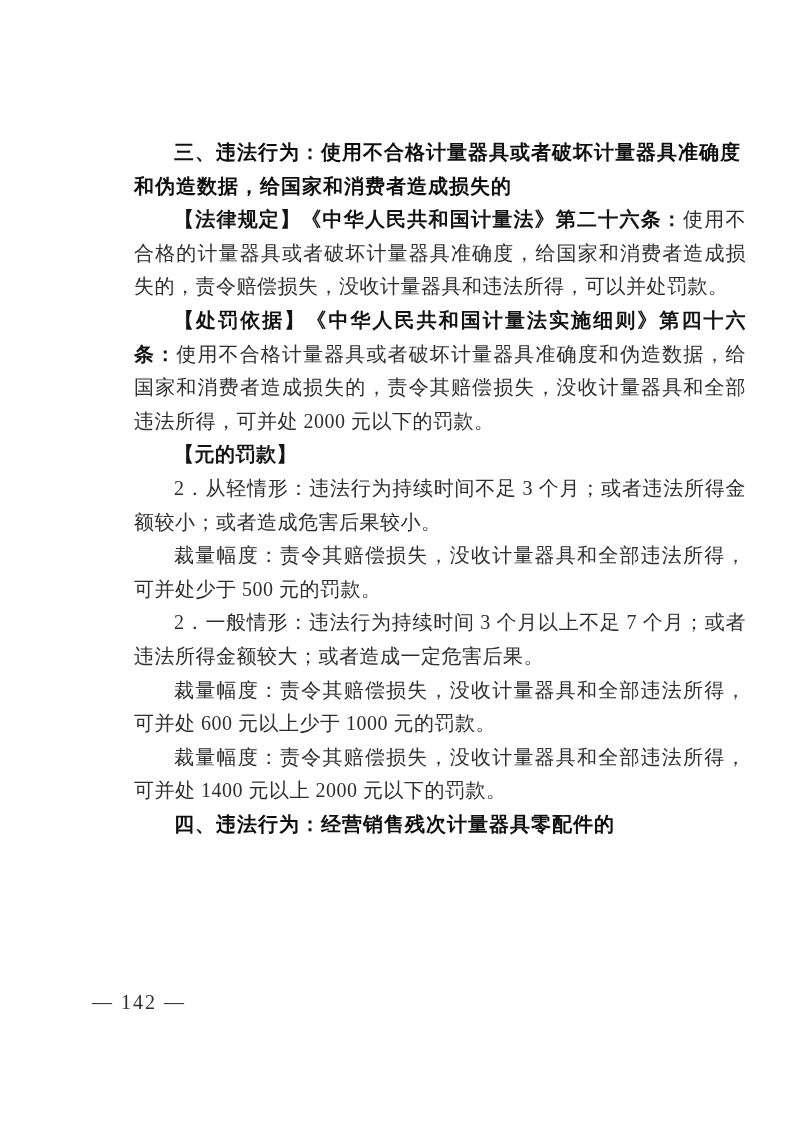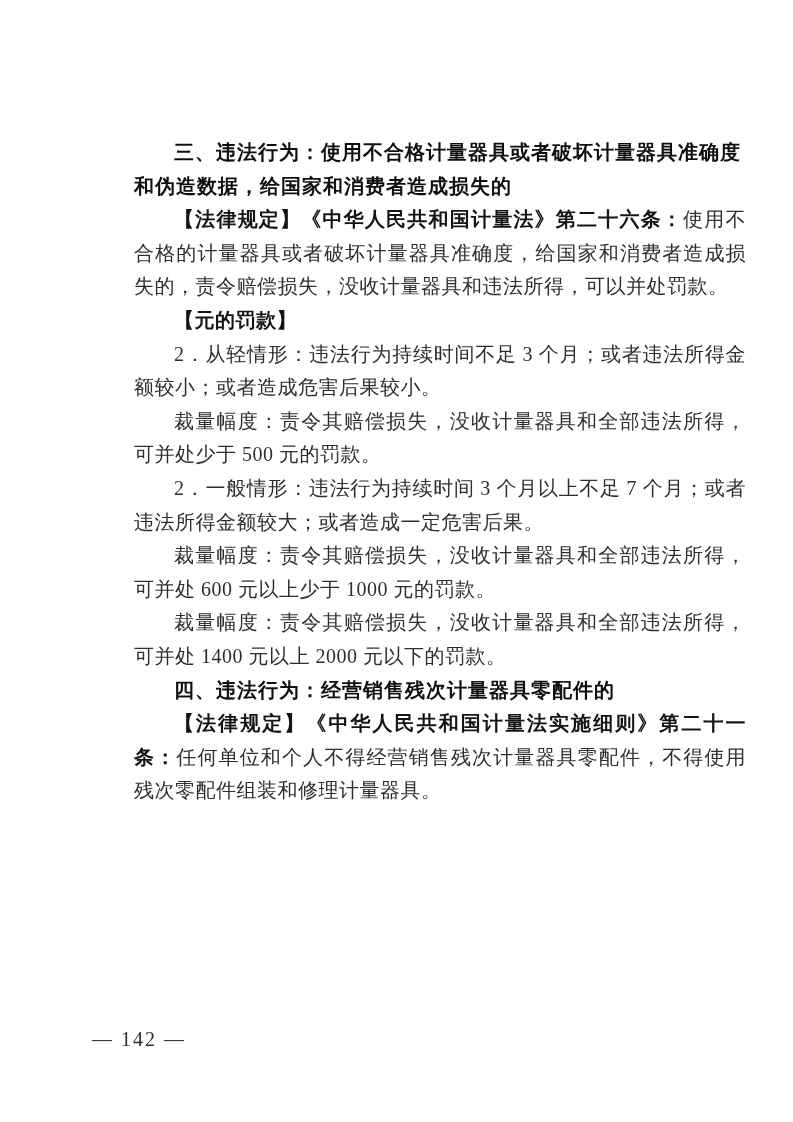--- a/index.html
+++ b/index.html
@@ -43,51 +43,51 @@
     font-weight: 700;
     color: #0f0f0f;
     letter-spacing: 1px;
   }
   .para .normal-text {
     font-weight: 400;
   }
   .footer {
     position: absolute;
     left: 92px;
-    top: 1028px;
+    top: 991px;
     font-family: "Liberation Serif", "DejaVu Serif", serif;
     font-size: 20px;
     color: #2e2e2e;
     letter-spacing: 2px;
   }
 </style>
 </head>
 <body>
 
 <div class="page">
   <div class="content">
 
     <p class="para heading"><span class="bold-lead">三、违法行为：使用不合格计量器具或者破坏计量器具准确度和伪造数据，给国家和消费者造成损失的</span></p>
 
     <p class="para"><span class="bold-lead">【法律规定】《中华人民共和国计量法》第二十六条：</span><span class="normal-text">使用不合格的计量器具或者破坏计量器具准确度，给国家和消费者造成损失的，责令赔偿损失，没收计量器具和违法所得，可以并处罚款。</span></p>
 
+    <p class="para"><span class="bold-lead">【处罚依据】《中华人民共和国计量法实施细则》第四十六条：</span><span class="normal-text">使用不合格计量器具或者破坏计量器具准确度和伪造数据，给国家和消费者造成损失的，责令其赔偿损失，没收计量器具和全部违法所得，可并处 2000 元以下的罚款。</span></p>
 
     <p class="para"><span class="bold-lead">【元的罚款】</span></p>
 
     <p class="para"><span class="normal-text">2．从轻情形：违法行为持续时间不足 3 个月；或者违法所得金额较小；或者造成危害后果较小。</span></p>
 
     <p class="para"><span class="normal-text">裁量幅度：责令其赔偿损失，没收计量器具和全部违法所得，可并处少于 500 元的罚款。</span></p>
 
     <p class="para"><span class="normal-text">2．一般情形：违法行为持续时间 3 个月以上不足 7 个月；或者违法所得金额较大；或者造成一定危害后果。</span></p>
 
     <p class="para"><span class="normal-text">裁量幅度：责令其赔偿损失，没收计量器具和全部违法所得，可并处 600 元以上少于 1000 元的罚款。</span></p>
 
 
     <p class="para"><span class="normal-text">裁量幅度：责令其赔偿损失，没收计量器具和全部违法所得，可并处 1400 元以上 2000 元以下的罚款。</span></p>
 
     <p class="para heading"><span class="bold-lead">四、违法行为：经营销售残次计量器具零配件的</span></p>
 
-    <p class="para"><span class="bold-lead">【法律规定】《中华人民共和国计量法实施细则》第二十一条：</span><span class="normal-text">任何单位和个人不得经营销售残次计量器具零配件，不得使用残次零配件组装和修理计量器具。</span></p>
 
   </div>
 
   <div class="footer"><span>— 142 —</span></div>
 </div>
 
 </body></html>

